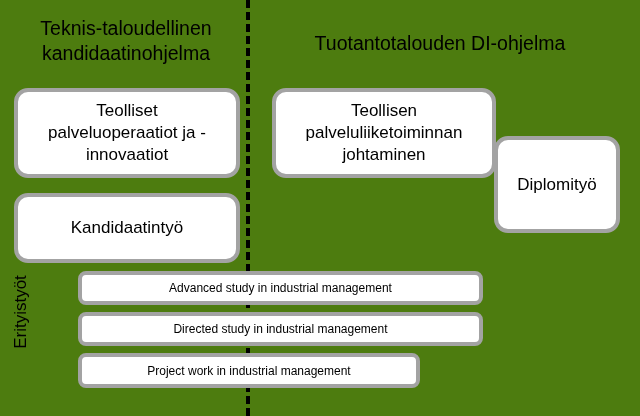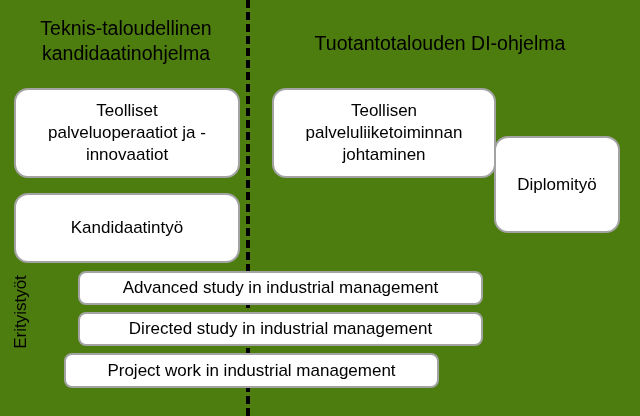--- a/index.html
+++ b/index.html
@@ -34,45 +34,45 @@
     width: 244px;
   }
   #heading-right {
     left: 256px;
     top: 31px;
     width: 368px;
   }
   .node {
     position: absolute;
     box-sizing: border-box;
-    border: 2px solid #a3a3a3;
+    border: 4px solid #a3a3a3;
     border-radius: 14px;
     background: #ffffff;
     display: flex;
     align-items: center;
     justify-content: center;
     text-align: center;
     font-size: 17px;
     line-height: 22px;
     padding: 2px 6px;
     white-space: pre-line;
     z-index: 3;
   }
   .node.wide {
     border-radius: 8px;
-    font-size: 17px;
+    font-size: 12px;
   }
   #node-tpoi  { left: 14px;  top: 88px;  width: 226px; height: 90px; }
   #node-kand  { left: 14px;  top: 193px; width: 226px; height: 70px; }
   #node-tplj  { left: 258px; top: 88px;  width: 224px; height: 90px; margin-left: 14px; }
   #node-iss   { left: 258px; top: 193px; width: 224px; height: 70px; }
   #node-dipl  { left: 494px; top: 136px; width: 126px; height: 97px; }
   #node-adv   { left: 78px;  top: 271px; width: 405px; height: 34px; }
   #node-dir   { left: 78px;  top: 312px; width: 405px; height: 34px; }
-  #node-prj   { left: 64px;  top: 353px; width: 375px; height: 35px; }
+  #node-prj   { left: 78px;  top: 353px; width: 342px; height: 35px; }
   #divider {
     position: absolute;
     left: 246px;
     top: 0px;
     width: 0px;
     height: 416px;
     border-left: 4px dashed #000000;
     z-index: 1;
   }
   #rot-label {

